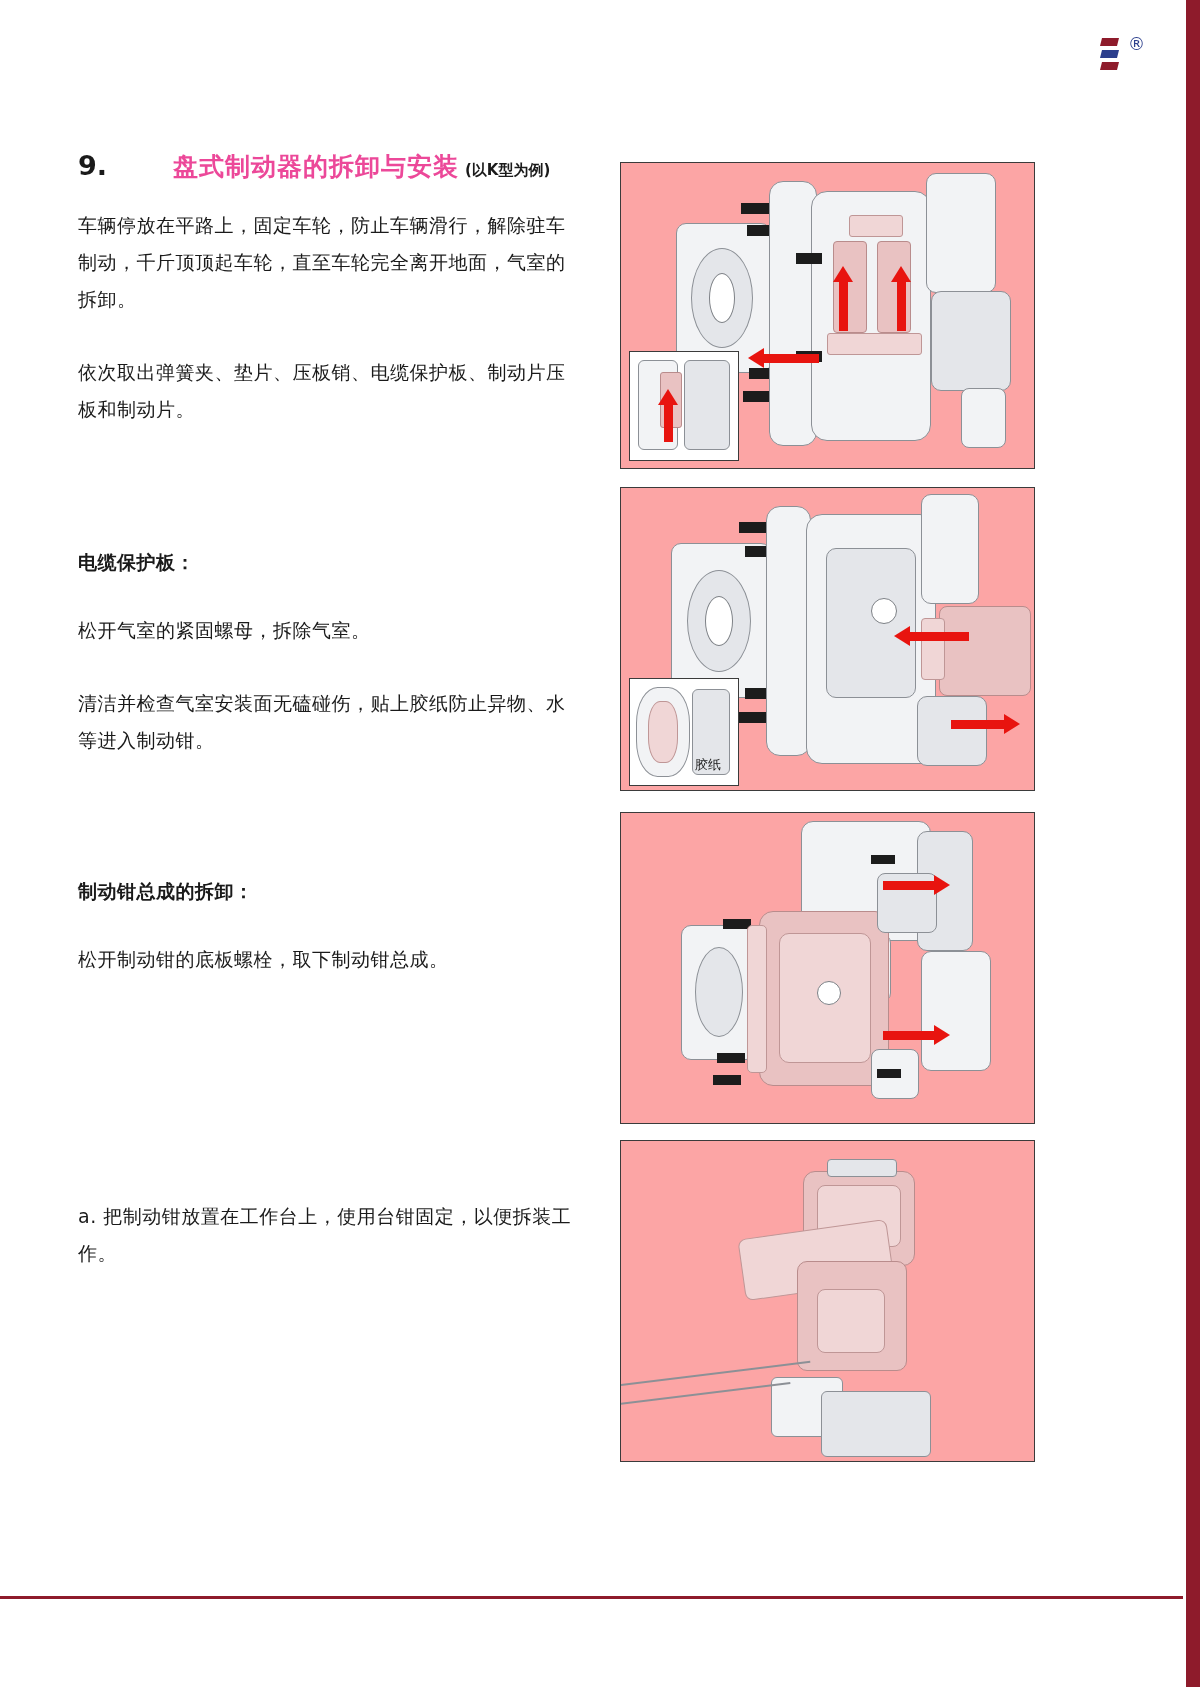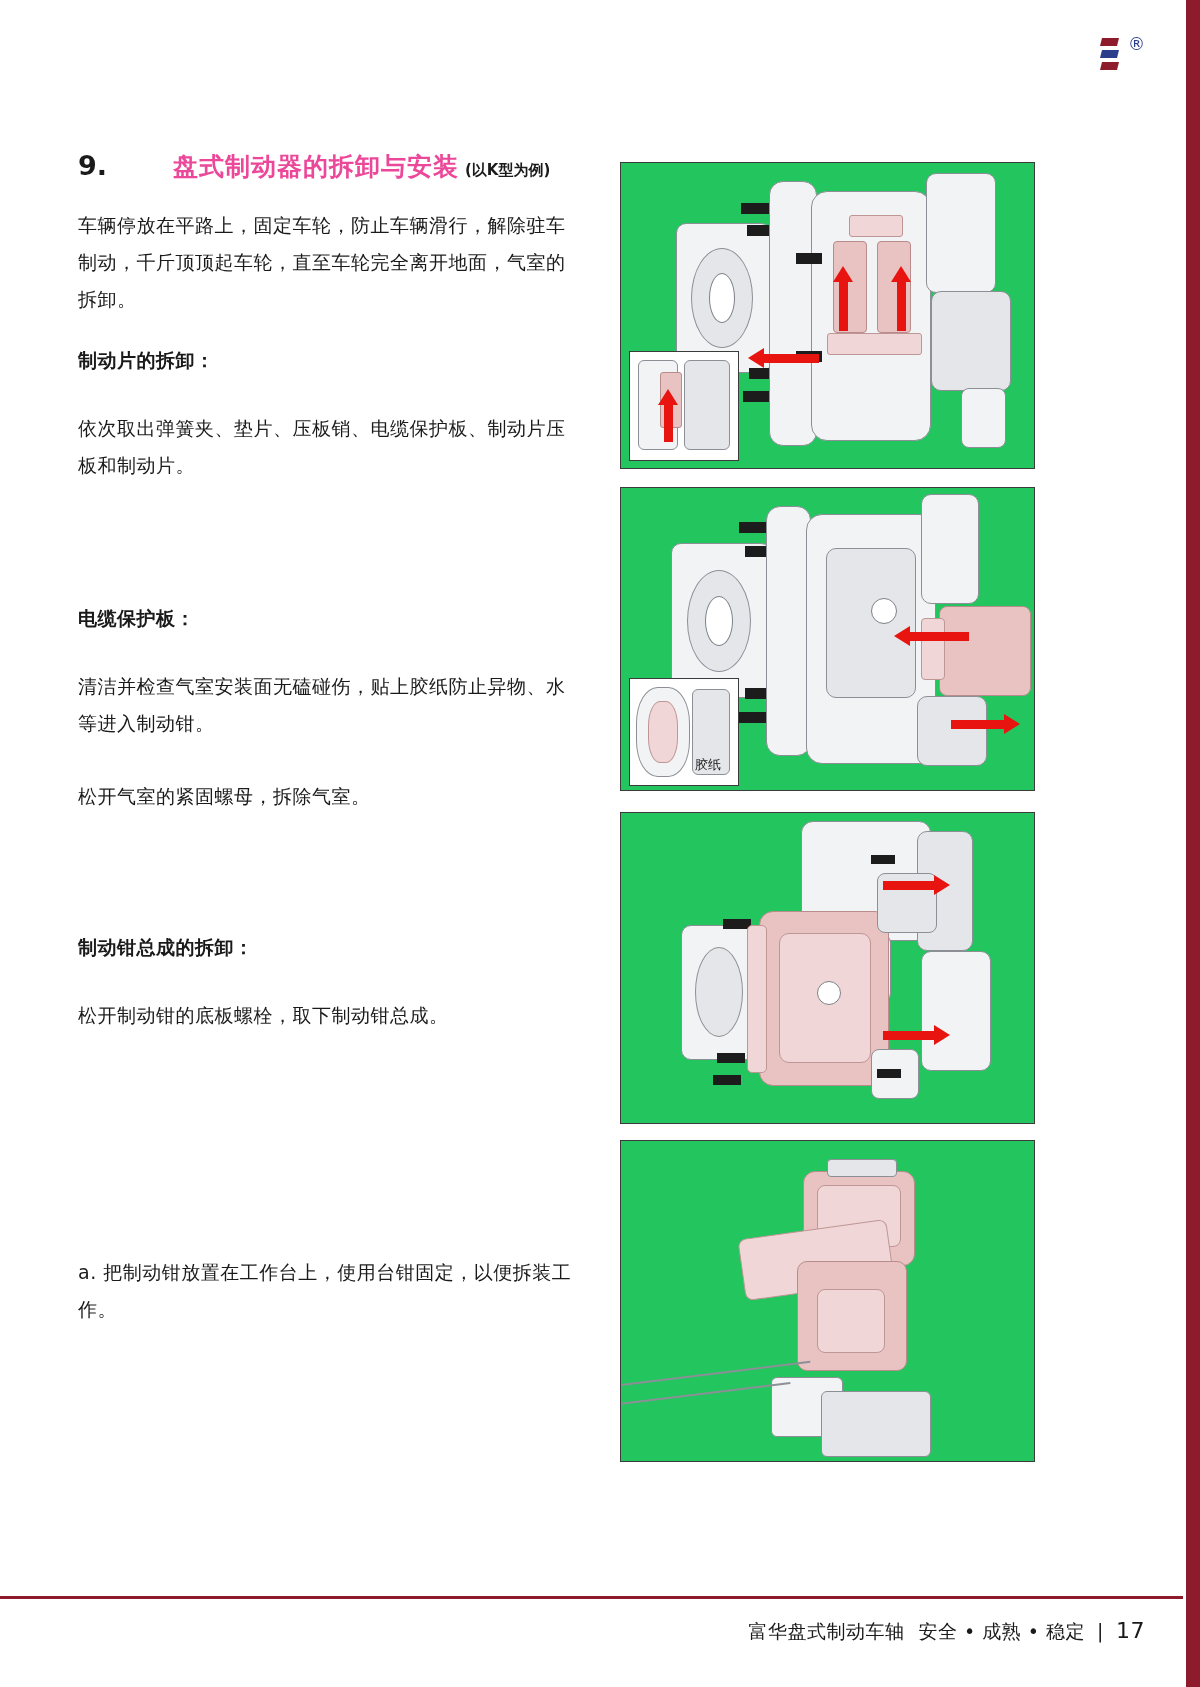--- a/index.html
+++ b/index.html
@@ -127,21 +127,21 @@
   }
   .blk { margin-bottom: 34px; }
   .blk p.body { margin-bottom: 0; margin-top: 36px; }
   .gap-a { height: 88px; }
   .gap-b { height: 86px; }
 
   
   .fig {
     position: absolute;
     border: 1px solid #3b3b3b;
-    background: #22c55e;
+    background: #fca5a5;
     overflow: hidden;
   }
   .fig-1 { left: 620px; top: 12px;   width: 413px; height: 305px; }
   .fig-2 { left: 620px; top: 337px;  width: 413px; height: 302px; }
   .fig-3 { left: 620px; top: 662px;  width: 413px; height: 310px; }
   .fig-4 { left: 620px; top: 990px;  width: 413px; height: 320px; }
 
   .inset {
     position: absolute;
     border: 1px solid #3b3b3b;
@@ -246,30 +246,29 @@
 
       <div class="heading">
         <span class="num">9.</span>
         <span class="title">盘式制动器的拆卸与安装</span>
         <span class="note">(以K型为例)</span>
       </div>
 
       <p class="body">车辆停放在平路上，固定车轮，防止车辆滑行，解除驻车制动，千斤顶顶起车轮，直至车轮完全离开地面，气室的拆卸。</p>
 
       <div class="blk">
-        <div class="sub">制动片的拆卸：</div>
         <p class="body">依次取出弹簧夹、垫片、压板销、电缆保护板、制动片压板和制动片。</p>
       </div>
 
       <div class="gap-a"></div>
 
       <div class="blk">
         <div class="sub">电缆保护板：</div>
+        <p class="body">松开气室的紧固螺母，拆除气室。</p>
         <p class="body">清洁并检查气室安装面无磕碰伤，贴上胶纸防止异物、水等进入制动钳。</p>
-        <p class="body">松开气室的紧固螺母，拆除气室。</p>
       </div>
 
       <div class="gap-b"></div>
 
       <div class="blk">
         <div class="sub">制动钳总成的拆卸：</div>
         <p class="body">松开制动钳的底板螺栓，取下制动钳总成。</p>
       </div>
 
       <div style="height:150px"></div>
@@ -383,21 +382,14 @@
 
       <div class="part grey" style="left:150px; top:236px; width:72px; height:60px; border-radius:6px;"></div>
       <div class="part grey2" style="left:200px; top:250px; width:110px; height:66px; border-radius:6px;"></div>
       <div class="line" style="left:-10px; top:232px; width:200px; height:2px; transform:rotate(-7deg);"></div>
       <div class="line" style="left:-10px; top:252px; width:180px; height:2px; transform:rotate(-7deg);"></div>
     </div>
 
   </div>
 
   <div class="footer-rule"></div>
-  <div class="footer">
-    <span>富华盘式制动车轴</span>
-    <span style="width:14px"></span>
-    <span>安全 • 成熟 • 稳定</span>
-    <span class="sep">|</span>
-    <span class="pg">17</span>
-  </div>
 
 </div>
 
 </body></html>

